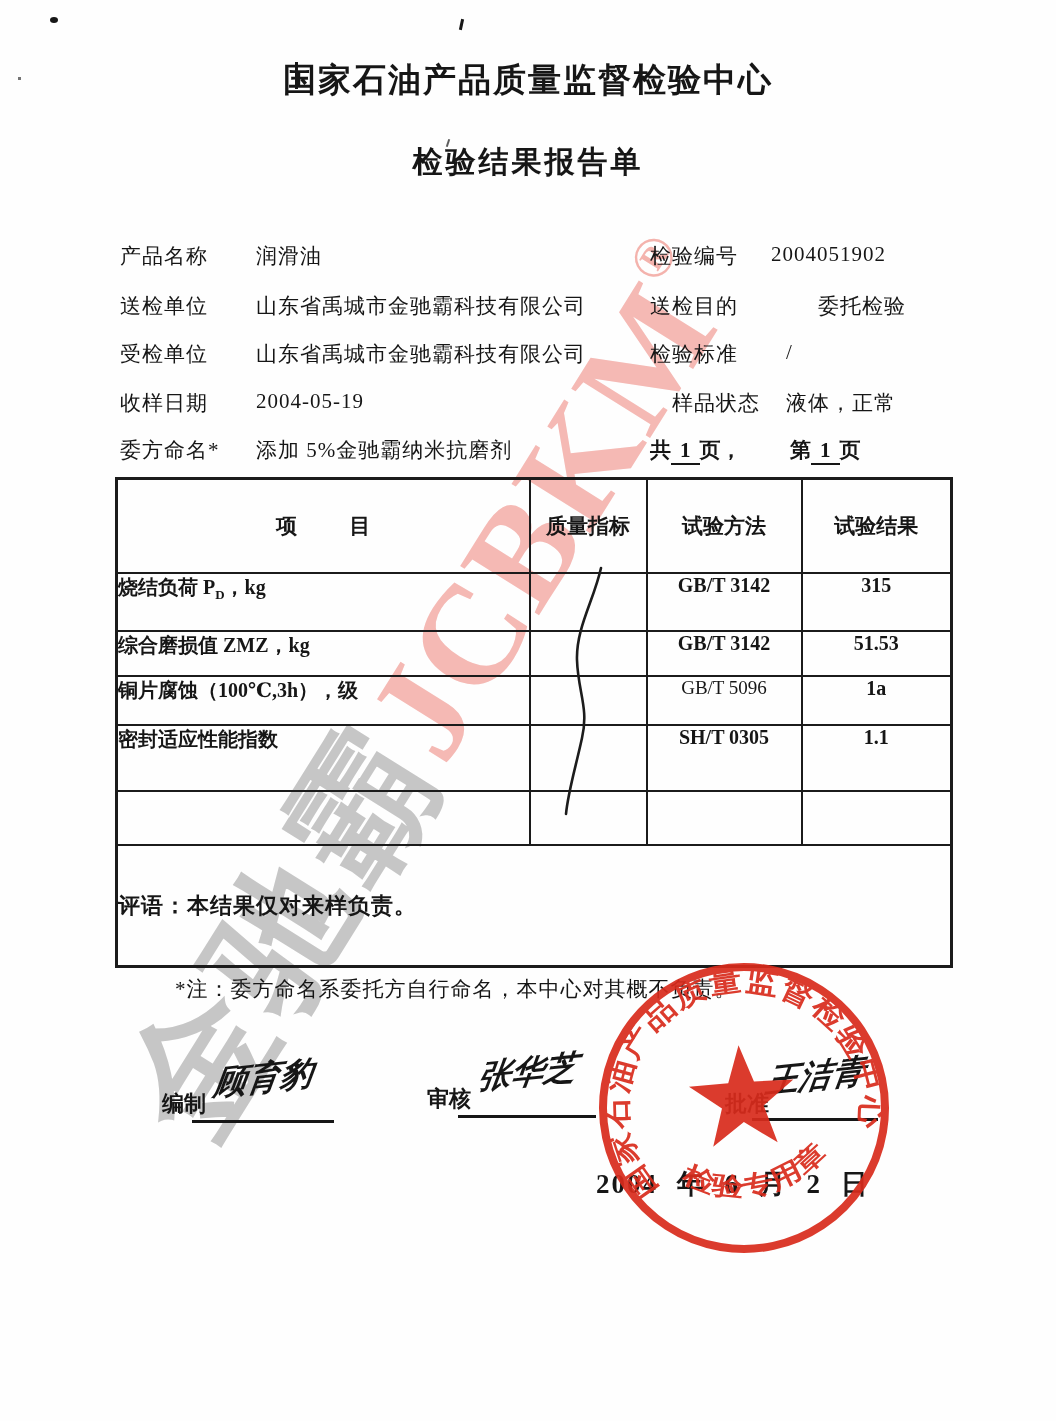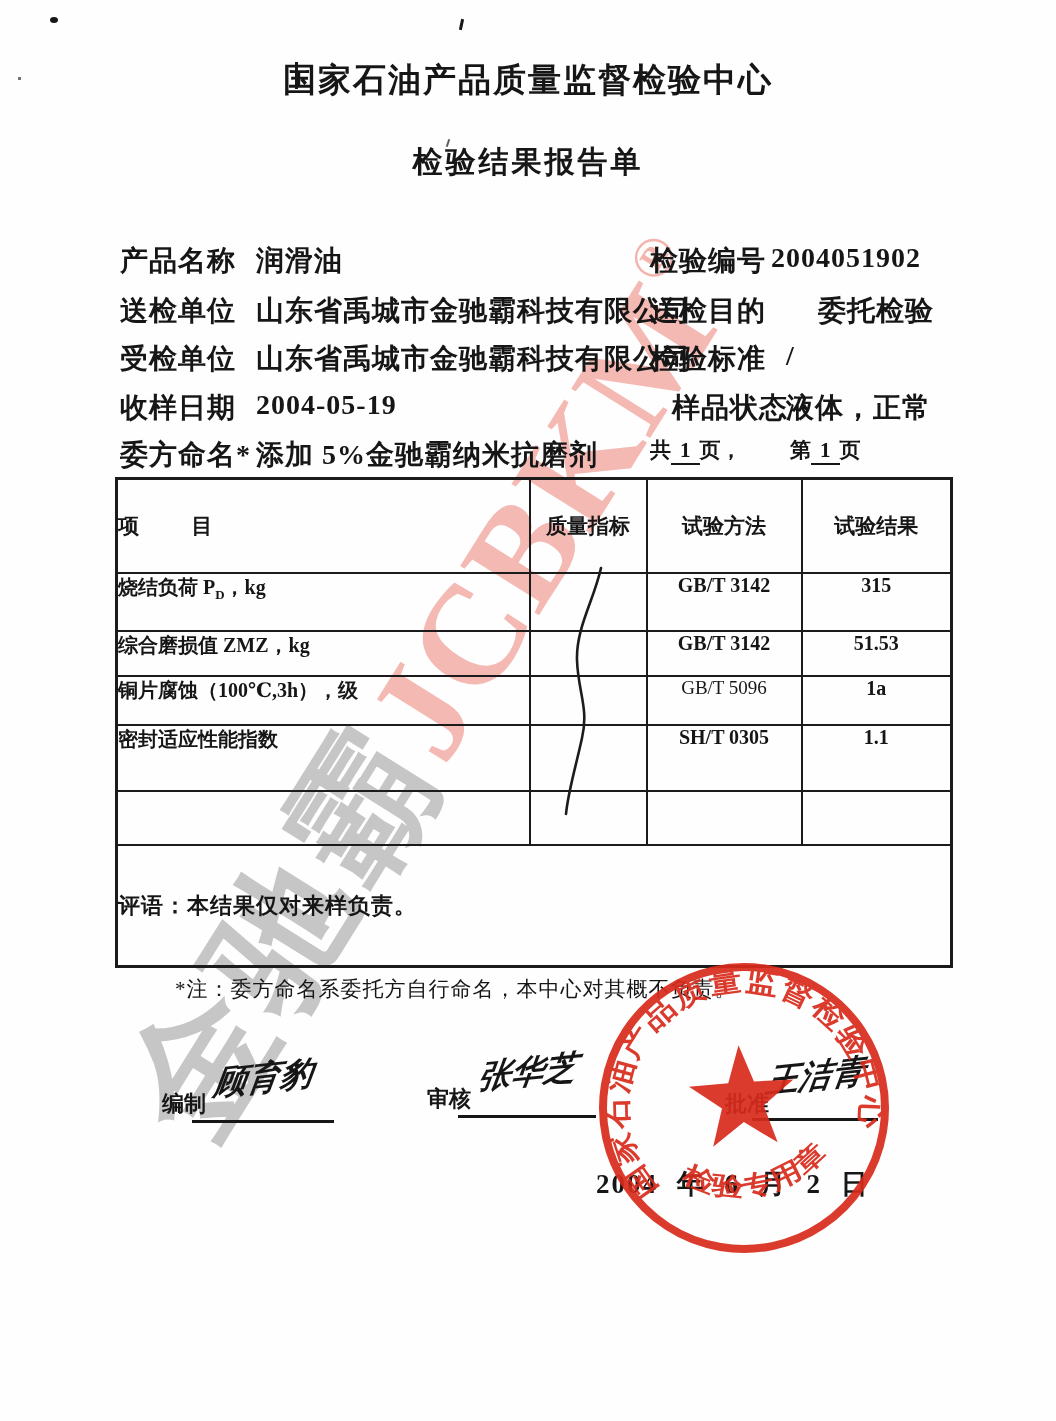--- a/index.html
+++ b/index.html
@@ -16,31 +16,31 @@
   }
   .wm-cjk{font-size:142px;color:rgba(138,138,138,0.48);letter-spacing:8px;}
   .wm-latin{font-size:142px;color:rgba(236,128,118,0.55);letter-spacing:2px;font-family:"Liberation Serif",serif;}
   .wm-reg{font-size:56px;color:rgba(236,128,118,0.6);vertical-align:74px;}
   
   .title1{position:absolute;left:0;top:58px;width:100%;text-align:center;
     font-size:33px;font-weight:bold;letter-spacing:2px;}
   .title2{position:absolute;left:0;top:142px;width:100%;text-align:center;
     font-size:30px;font-weight:bold;letter-spacing:3px;}
   
-  .lbl,.val{position:absolute;font-size:28px;font-weight:bold;letter-spacing:1px;white-space:nowrap;}
+  .lbl,.val{position:absolute;font-size:21px;font-weight:normal;letter-spacing:1px;white-space:nowrap;}
   .pg{position:absolute;font-size:21px;font-weight:bold;white-space:nowrap;}
   .pgnum{display:inline-block;border-bottom:2px solid #161616;padding:0 9px;}
   
   table.rpt{
     position:absolute;left:115px;top:477px;width:835px;height:491px;
     border-collapse:collapse;table-layout:fixed;z-index:2;background:transparent;
   }
   table.rpt{border:3px solid #1b1b1b;}
   table.rpt td,table.rpt th{border:2px solid #1b1b1b;padding:0;background:transparent;}
-  th.h-item{white-space:pre;font-size:21px;font-weight:bold;text-align:left;}
+  th.h-item{white-space:pre;font-size:21px;font-weight:bold;text-align:center;}
   th.hd{font-size:21px;font-weight:bold;text-align:center;}
   td.c-item{font-size:20px;font-weight:bold;text-align:left;padding:5px 4px 0 8px;vertical-align:top;white-space:nowrap;}
   td.c-idx{}
   td.c-mth{font-size:20px;font-weight:bold;text-align:center;vertical-align:top;padding-top:6px;}
   td.c-mth.light{font-weight:normal;font-size:19px;}
   td.c-res{font-size:20px;font-weight:bold;text-align:center;vertical-align:top;padding-top:6px;}
   sub.ssub{font-size:13px;font-weight:bold;}
   td.c-comment{font-size:22px;font-weight:bold;text-align:left;padding-left:12px;vertical-align:middle;letter-spacing:1px;}
   
   .note{position:absolute;left:175px;top:975px;font-size:21px;font-weight:normal;letter-spacing:1px;z-index:2;}

